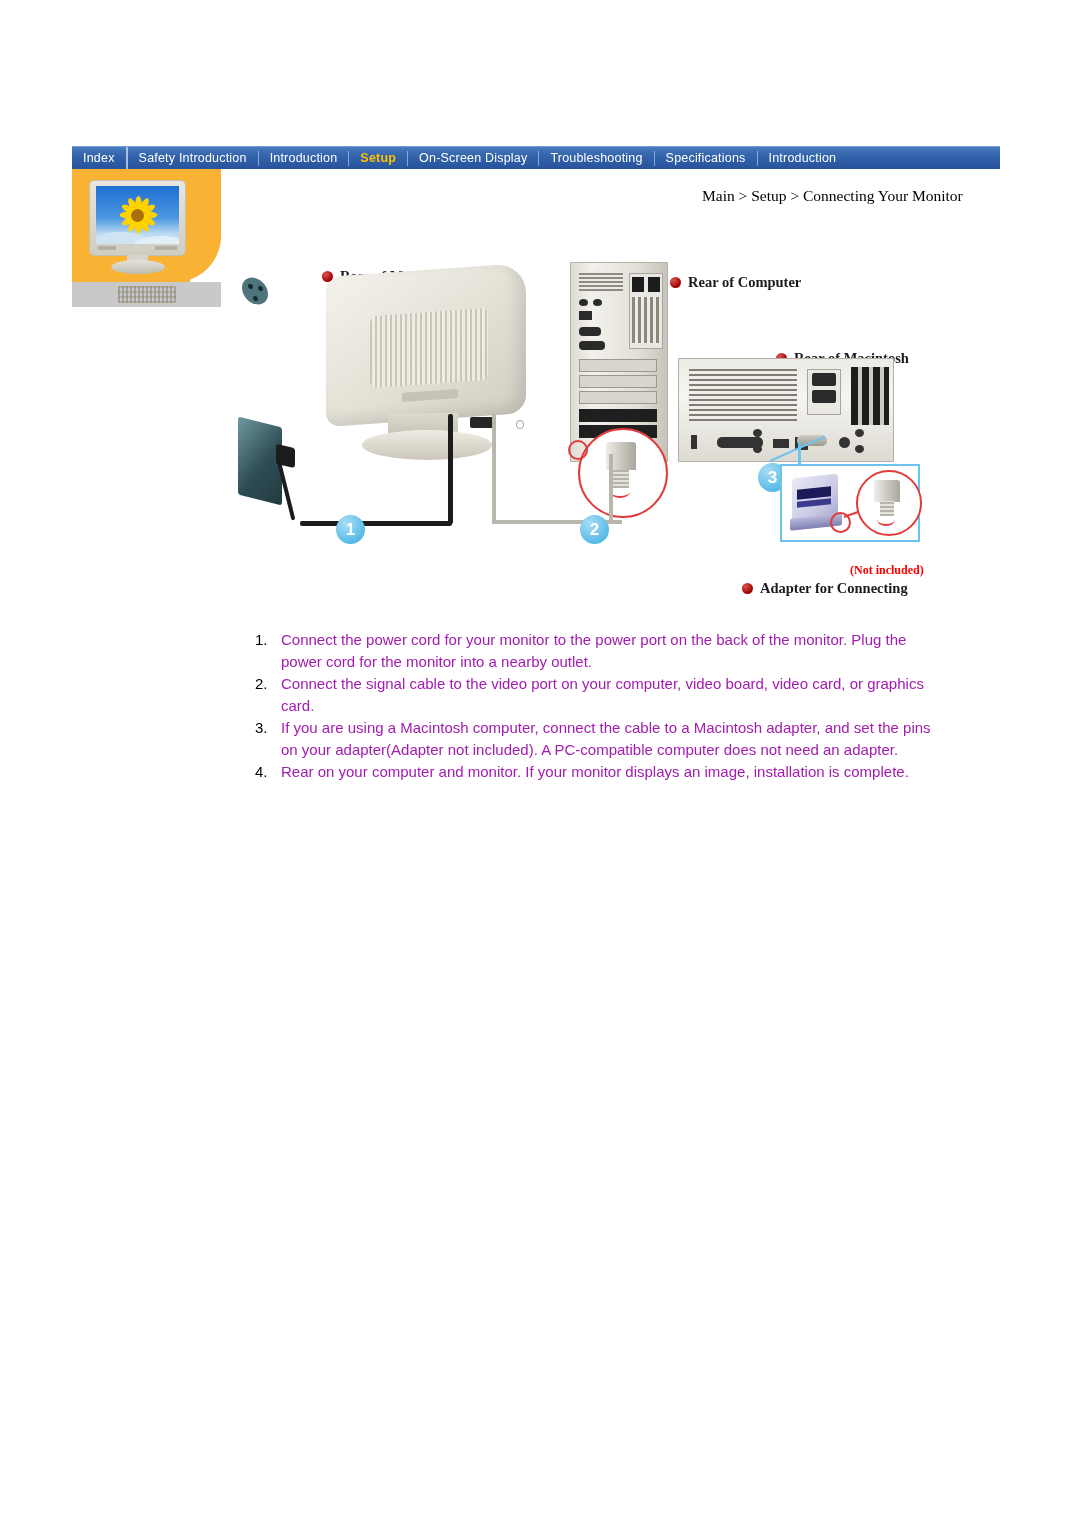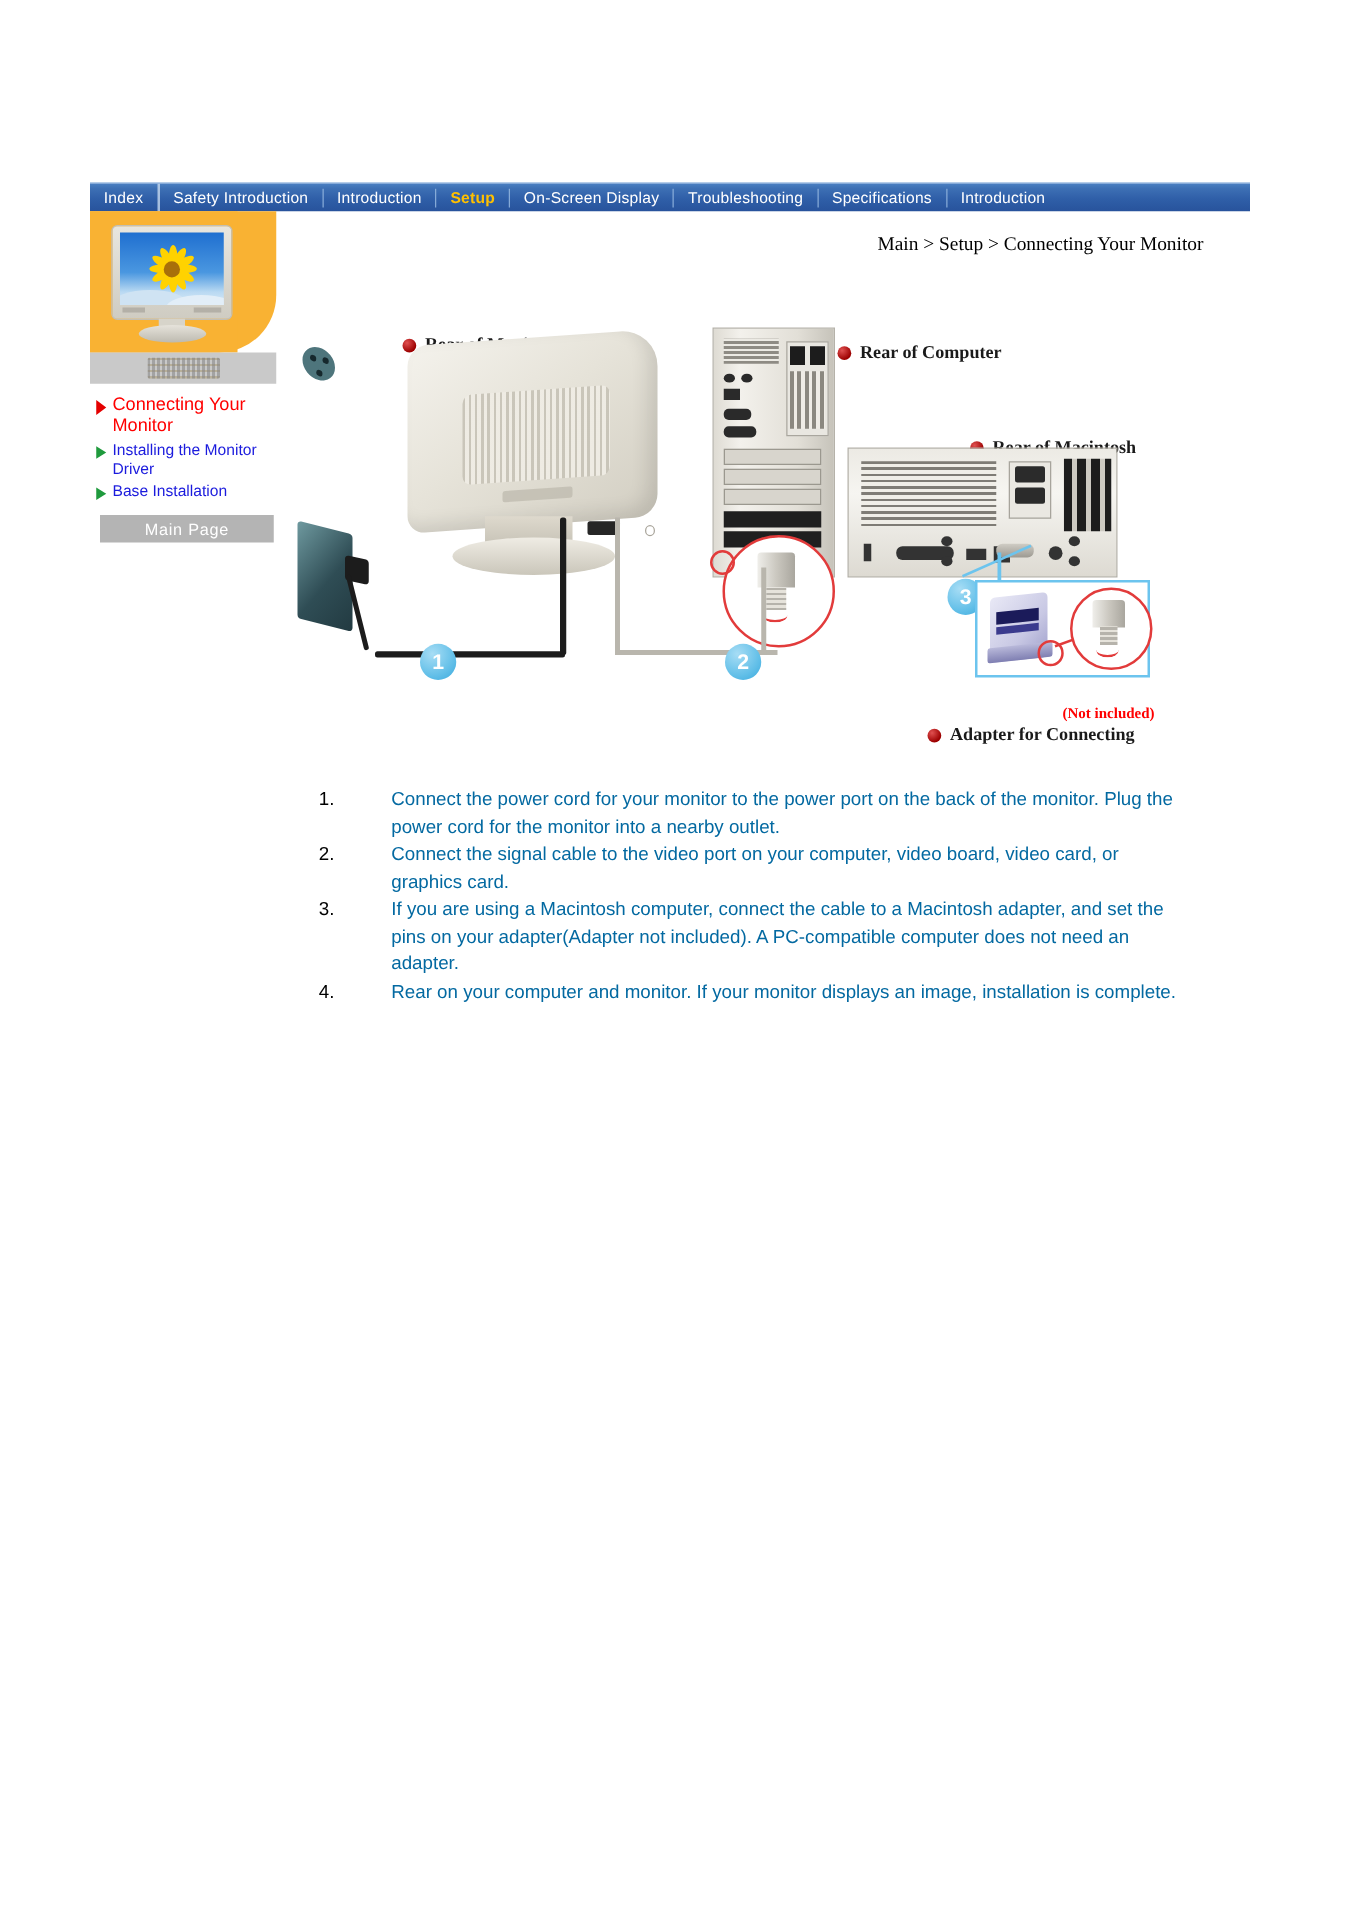--- a/index.html
+++ b/index.html
@@ -625,22 +625,21 @@
     width: 26px;
     flex: none;
     font-size: 15px;
     line-height: 21.5px;
     color: #000;
     text-align: left;
   }
   .ins-text {
     font-size: 15px;
     line-height: 21.5px;
-    color: #0369a1;
-    margin-left: 32px;
+    color: #a21caf;
   }
 </style>
 </head>
 <body>
 
 <div class="navbar">
   <div class="nav-item">Index</div>
   <div class="nav-sep thick"></div>
   <div class="nav-item">Safety Introduction</div>
   <div class="nav-sep"></div>
@@ -686,36 +685,20 @@
       <div class="mon-brandr"></div>
       <div class="mon-neck"></div>
       <div class="mon-base"></div>
     </div>
   </div>
 
   <div class="side-gray">
     <div class="side-logo"></div>
   </div>
 
-  <div class="side-links">
-    <div class="side-link active">
-      <span class="tri red"></span>
-      <span class="side-link-label">Connecting Your Monitor</span>
-    </div>
-    <div class="side-link">
-      <span class="tri"></span>
-      <span class="side-link-label">Installing the Monitor Driver</span>
-    </div>
-    <div class="side-link">
-      <span class="tri"></span>
-      <span class="side-link-label">Base Installation</span>
-    </div>
-
-    <div class="main-page-btn">Main Page</div>
-  </div>
 </div>
 
 <div class="breadcrumb">Main &gt; Setup &gt; Connecting Your Monitor</div>
 
 <div class="diagram">
 
   <div class="dlabel" style="left:92px; top:14px;">
     <span class="dot"></span>
     <span>Rear of Monitor</span>
   </div>

